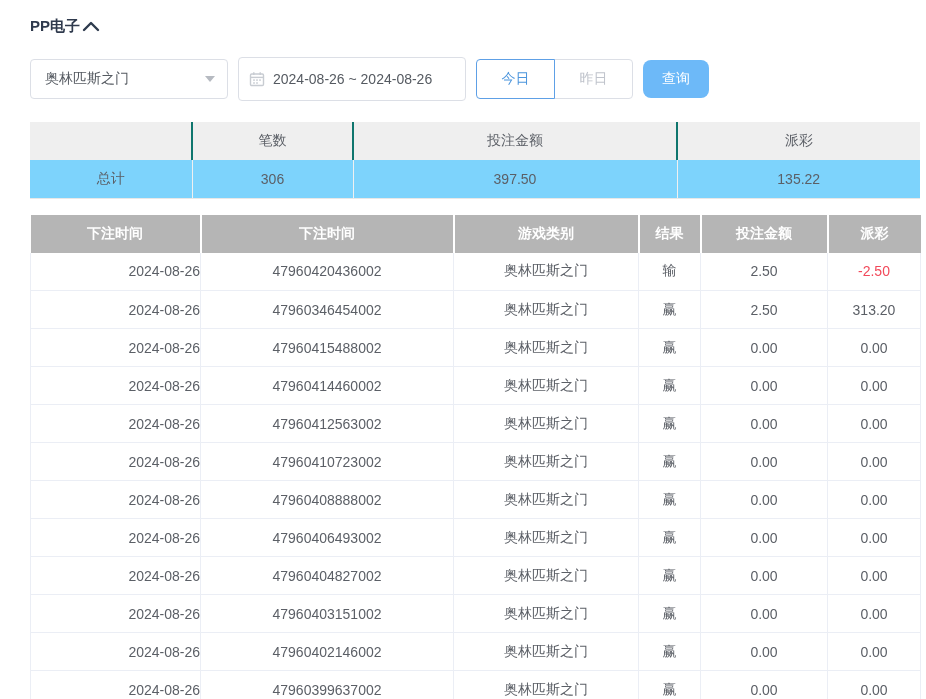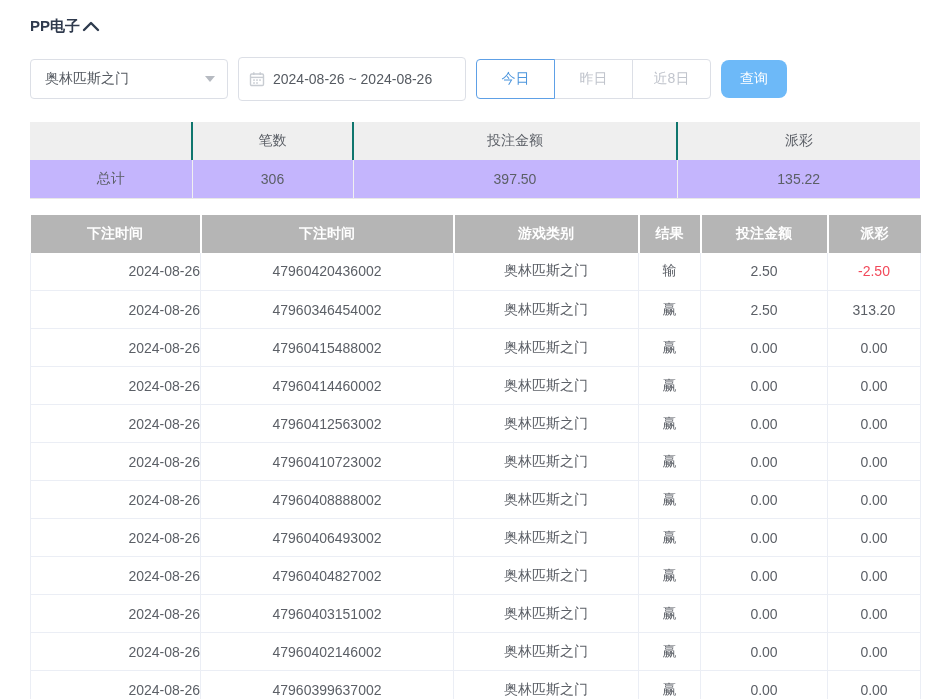--- a/index.html
+++ b/index.html
@@ -32,21 +32,21 @@
     border-radius: 8px; font-size: 14px; cursor: pointer; font-family: inherit; }
 
   
   table { border-collapse: collapse; table-layout: fixed; width: 890px; margin-left: 30px; font-size: 14px; }
   td, th { text-align: center; overflow: hidden; white-space: nowrap; }
 
   
   .summary-table { margin-top: 21px; }
   .summary-table th { background: #efefef; height: 38px; font-weight: 400; color: #5b5f66; border-right: 2px solid #0f766e; }
   .summary-table th:last-child { border-right: none; }
-  .summary-table td { height: 38px; background: #c4b5fd; color: #5b5f66; border-bottom: 1px solid #e8e8e8; border-right: 1px solid #f0f0f0; }
+  .summary-table td { height: 38px; background: #7dd3fc; color: #5b5f66; border-bottom: 1px solid #e8e8e8; border-right: 1px solid #f0f0f0; }
   .summary-table td:last-child { border-right: none; }
 
   
   .main-table { margin-top: 16px; }
   .main-table th { background: #b5b5b5; height: 38px; color: #ffffff; font-weight: 700; border-right: 2px solid #ffffff; text-align: center; }
   .main-table th:last-child { border-right: none; }
   .main-table td { height: 38px; background: #fff; color: #5b5f66; border-bottom: 1px solid #ebeef5; border-right: 1px solid #ebeef5; }
   .main-table td:first-child { border-left: 1px solid #ebeef5; text-align: right; }
   .main-table td.negative { color: #f2495a; }
 </style>
@@ -79,21 +79,20 @@
       <rect x="10" y="8.3" width="2" height="1.6" fill="#d4d7dc"></rect>
       <rect x="4" y="11.2" width="2" height="1.6" fill="#d4d7dc"></rect>
       <rect x="7" y="11.2" width="2" height="1.6" fill="#d4d7dc"></rect>
     </svg>
     <span class="date-value">2024-08-26 ~ 2024-08-26</span>
   </div>
 
   <div class="segmented">
     <button class="seg-btn active">今日</button>
     <button class="seg-btn">昨日</button>
-    <button class="seg-btn">近8日</button>
   </div>
 
   <button class="query-btn">查询</button>
 </div>
 
 <table class="summary-table">
   <colgroup>
       <col style="width:162px">
       <col style="width:161px">
       <col style="width:324px">

